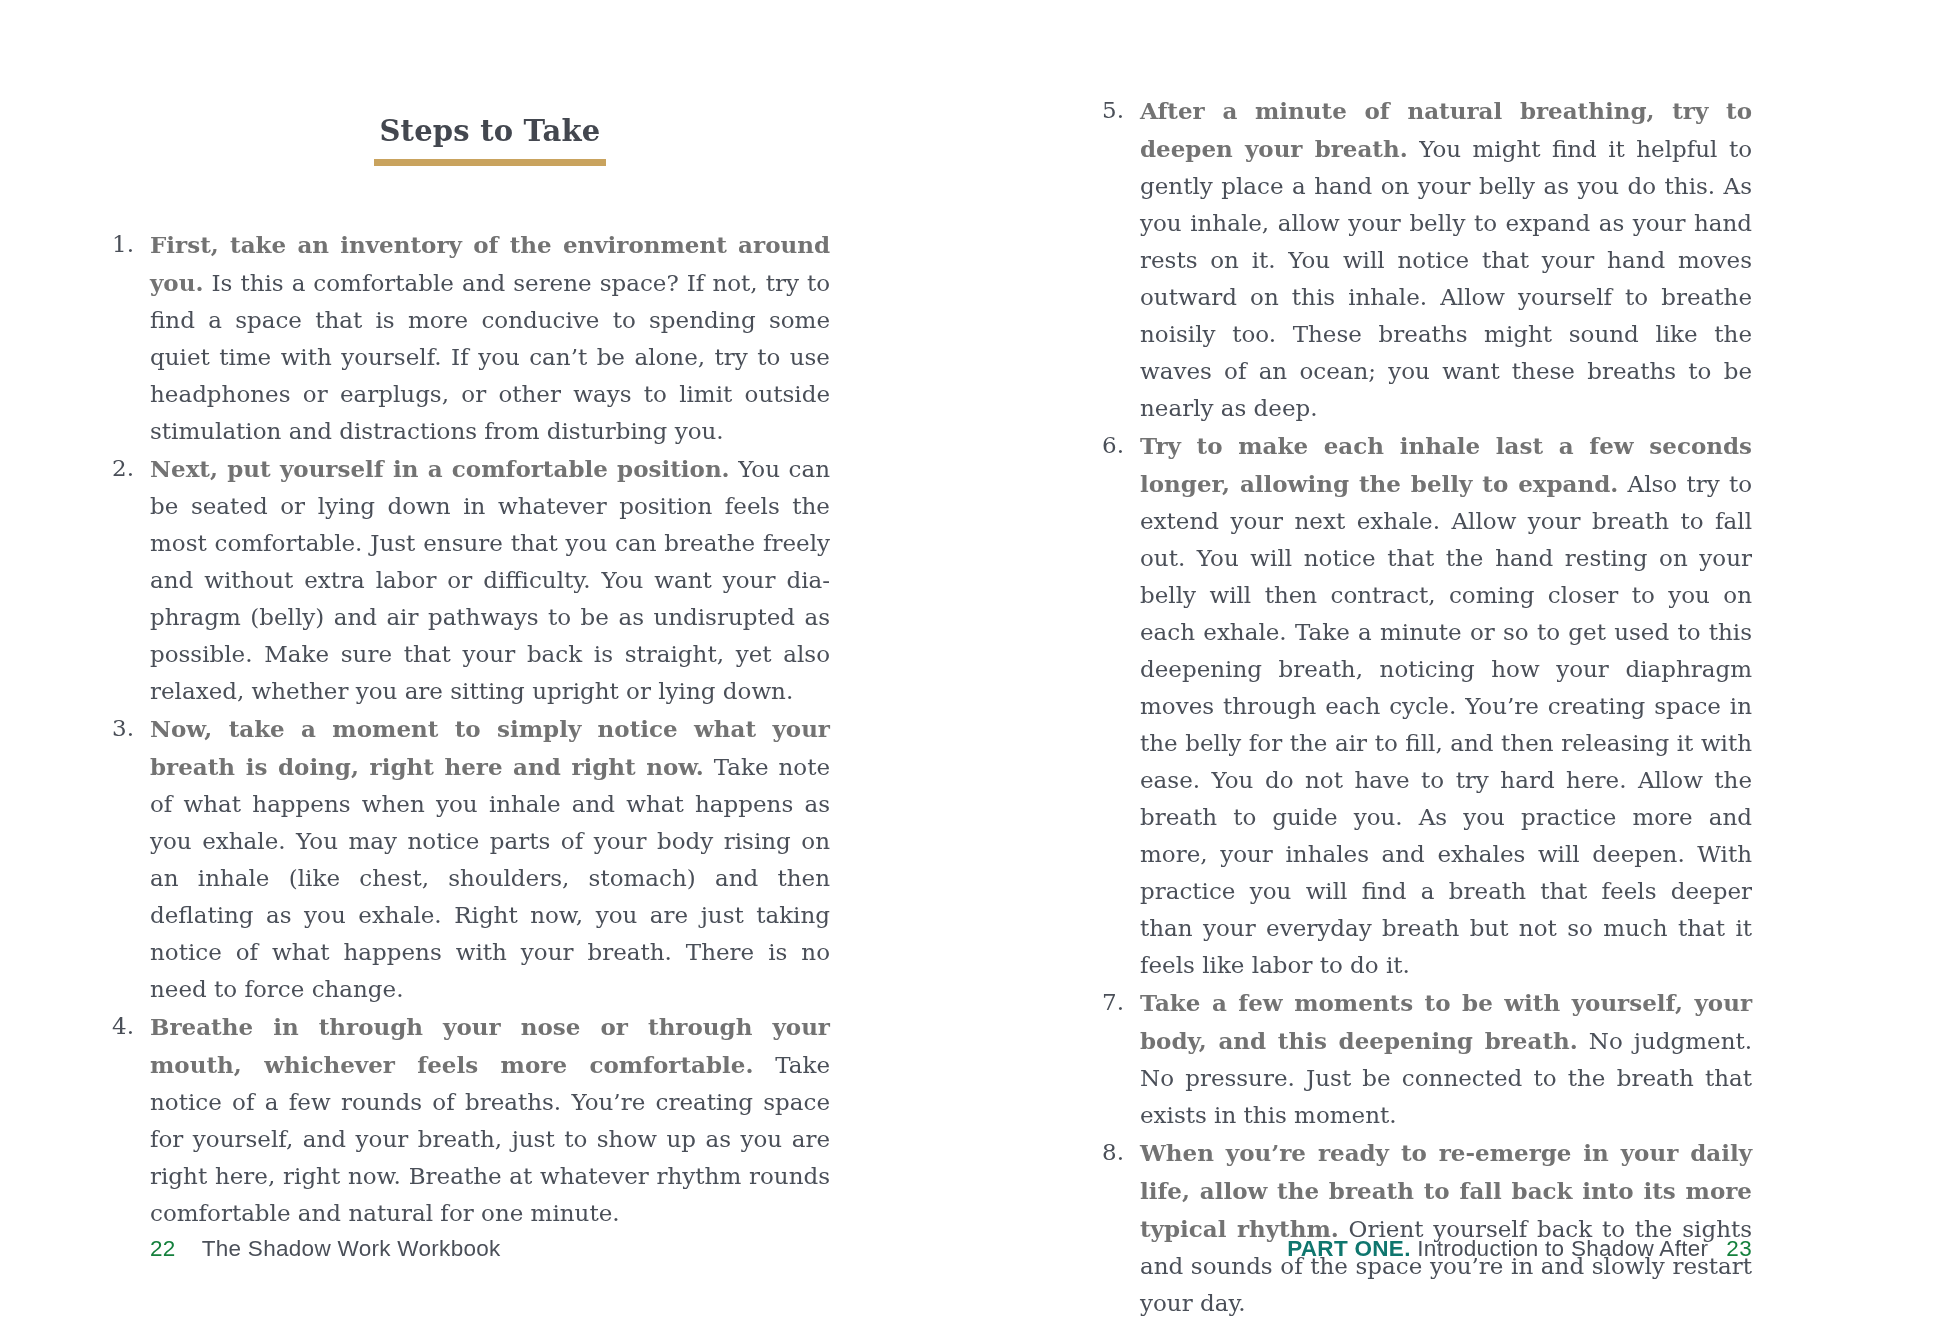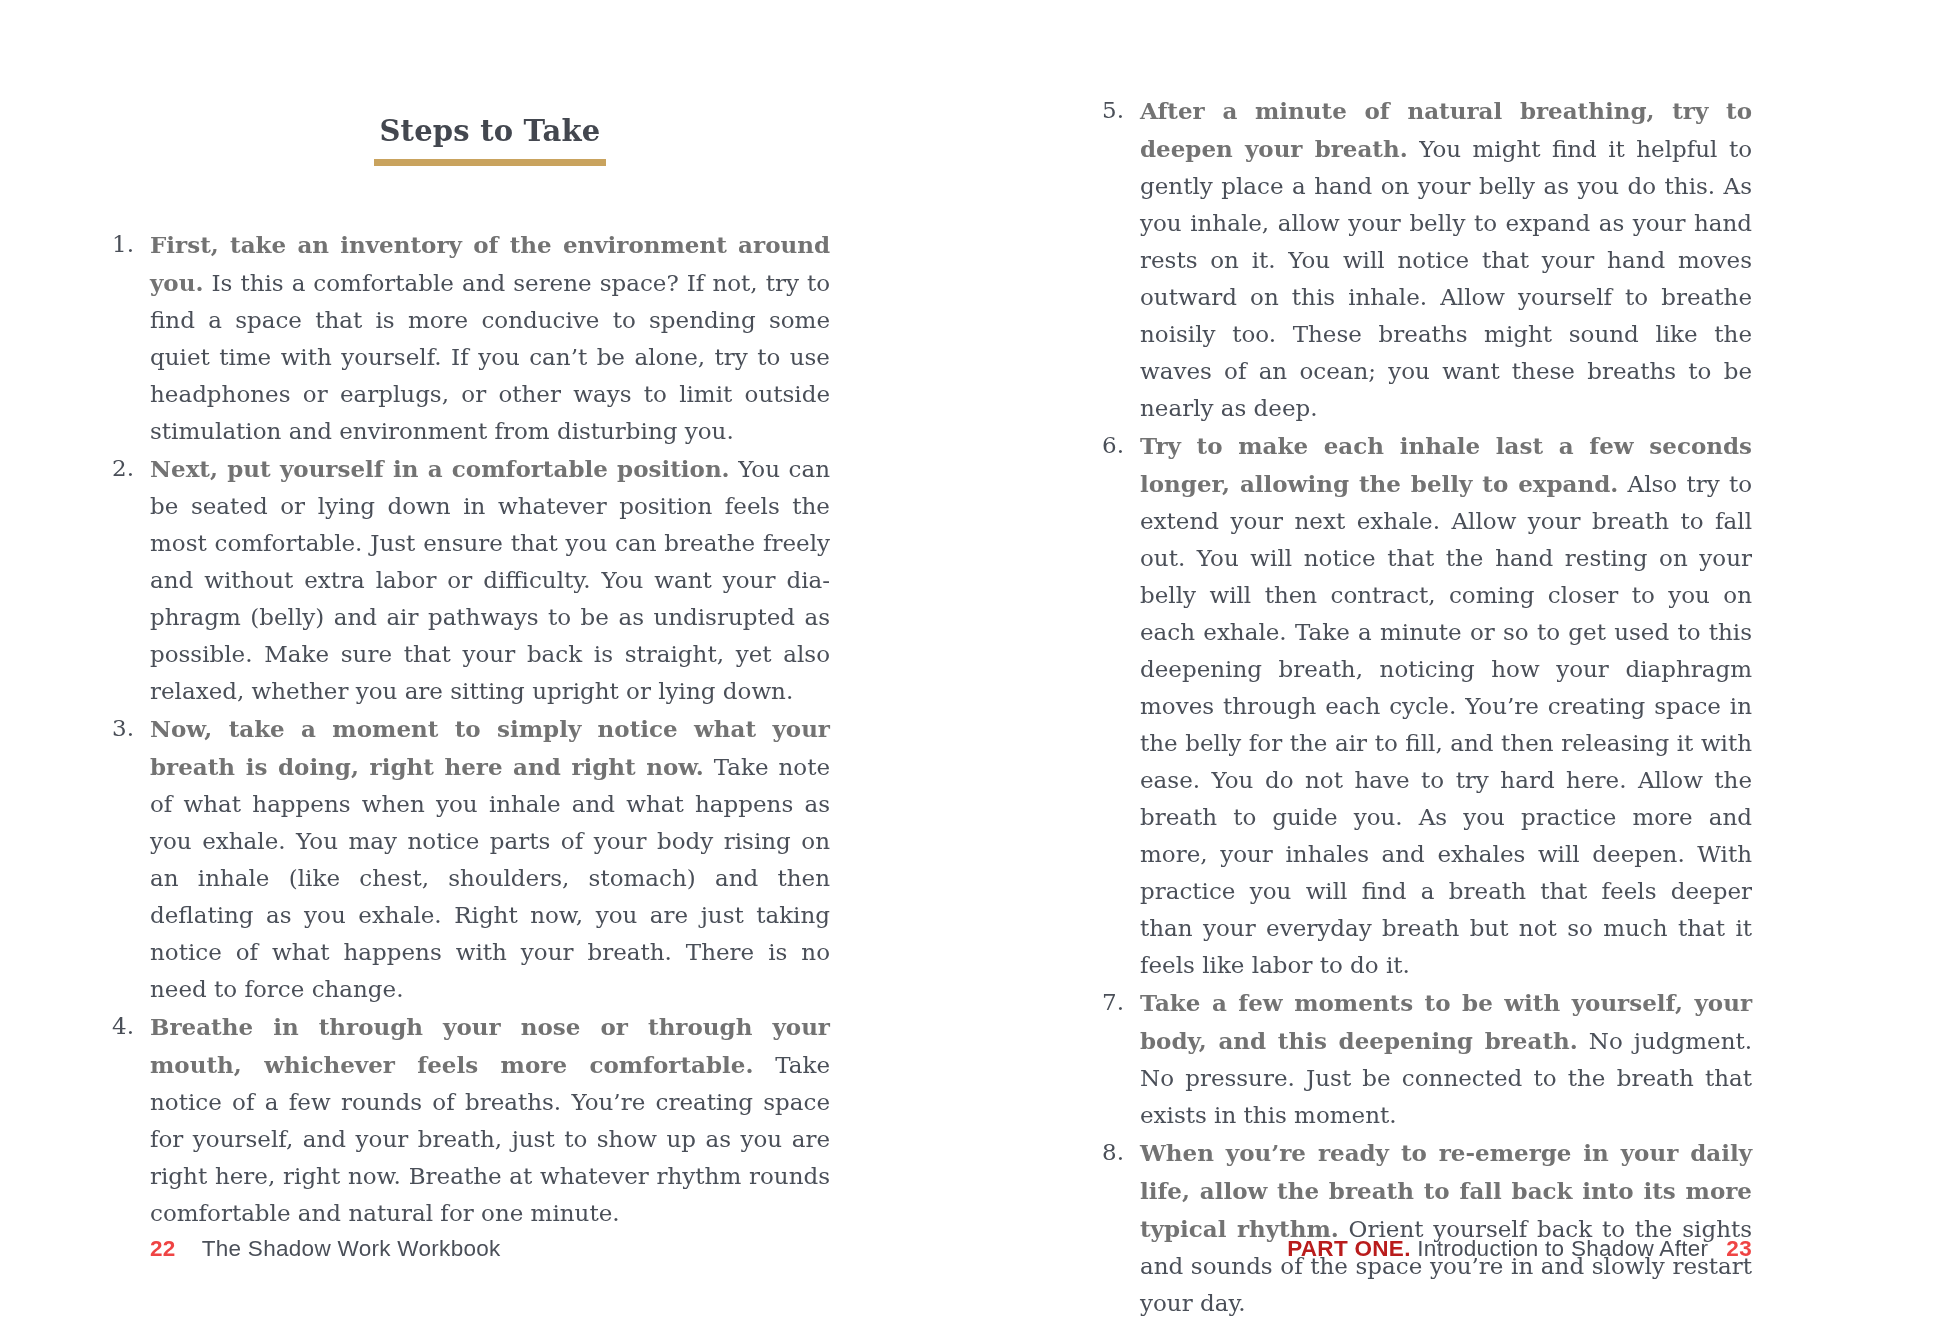--- a/index.html
+++ b/index.html
@@ -77,43 +77,43 @@
     width: 100%;
     font-family: "Liberation Sans", sans-serif;
     font-size: 22.5px;
     letter-spacing: 0.3px;
     color: #4a4f58;
     white-space: nowrap;
   }
   .footer-left { left: 0; text-align: left; }
   .footer-right { right: 0; text-align: right; }
   .folio {
-    font-weight: bold;
-    color: #ef4444;
+    font-weight: normal;
+    color: #15803d;
   }
   .footer-left .folio { margin-right: 26px; }
   .footer-right .folio { margin-left: 18px; }
-  .part-label { font-weight: bold; color: #b91c1c; }
+  .part-label { font-weight: bold; color: #0f766e; }
 </style>
 </head>
 <body>
 
 <div class="spread">
 
   <section class="page page-left">
 
     <div class="heading-wrap">
       <h2 class="heading">Steps to Take</h2>
     </div>
 
     <ol class="steps">
       <li>
         <span class="step-num">1.</span>
         <strong>First, take an inventory of the environment around you.</strong>
-        <span>Is this a comfortable and serene space? If not, try to find a space that is more conducive to spending some quiet time with yourself. If you can’t be alone, try to use head­phones or earplugs, or other ways to limit outside stimu­lation and environment from disturbing you.</span>
+        <span>Is this a comfortable and serene space? If not, try to find a space that is more conducive to spending some quiet time with yourself. If you can’t be alone, try to use head­phones or earplugs, or other ways to limit outside stimu­lation and distractions from disturbing you.</span>
       </li>
       <li>
         <span class="step-num">2.</span>
         <strong>Next, put yourself in a comfortable position.</strong>
         <span>You can be seated or lying down in whatever position feels the most comfortable. Just ensure that you can breathe freely and without extra labor or difficulty. You want your dia­phragm (belly) and air pathways to be as undisrupted as possible. Make sure that your back is straight, yet also relaxed, whether you are sitting upright or lying down.</span>
       </li>
       <li>
         <span class="step-num">3.</span>
         <strong>Now, take a moment to simply notice what your breath is doing, right here and right now.</strong>
         <span>Take note of what hap­pens when you inhale and what happens as you exhale. You may notice parts of your body rising on an inhale (like chest, shoulders, stomach) and then deflating as you exhale. Right now, you are just taking notice of what hap­pens with your breath. There is no need to force change.</span>

